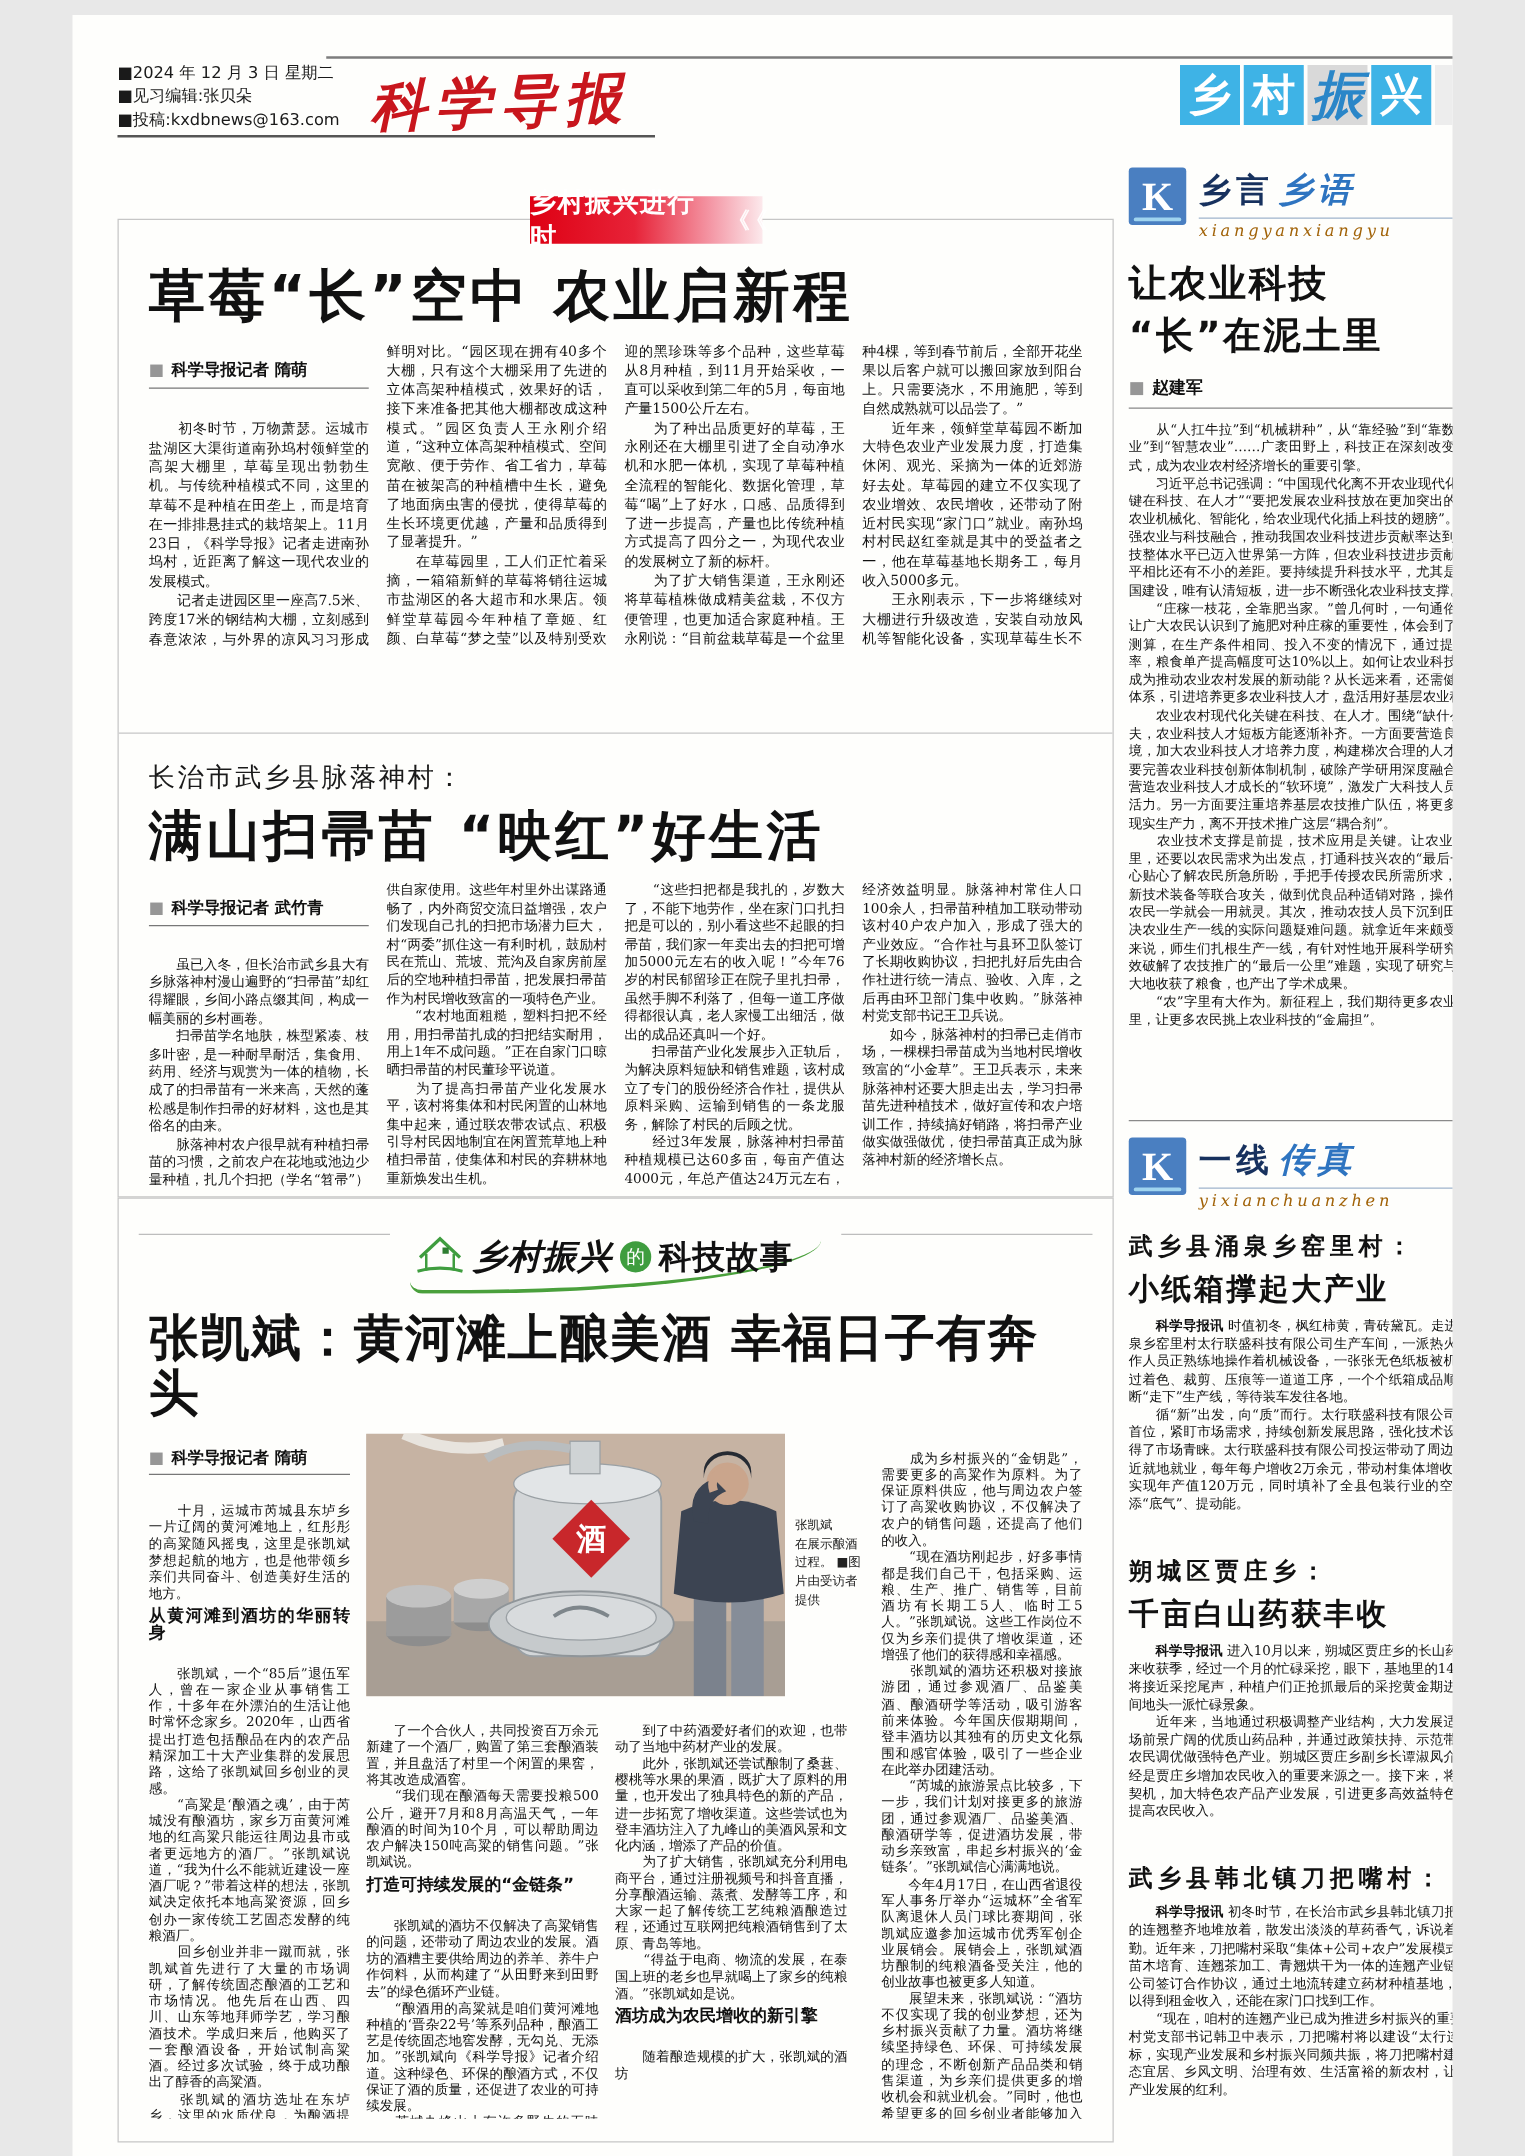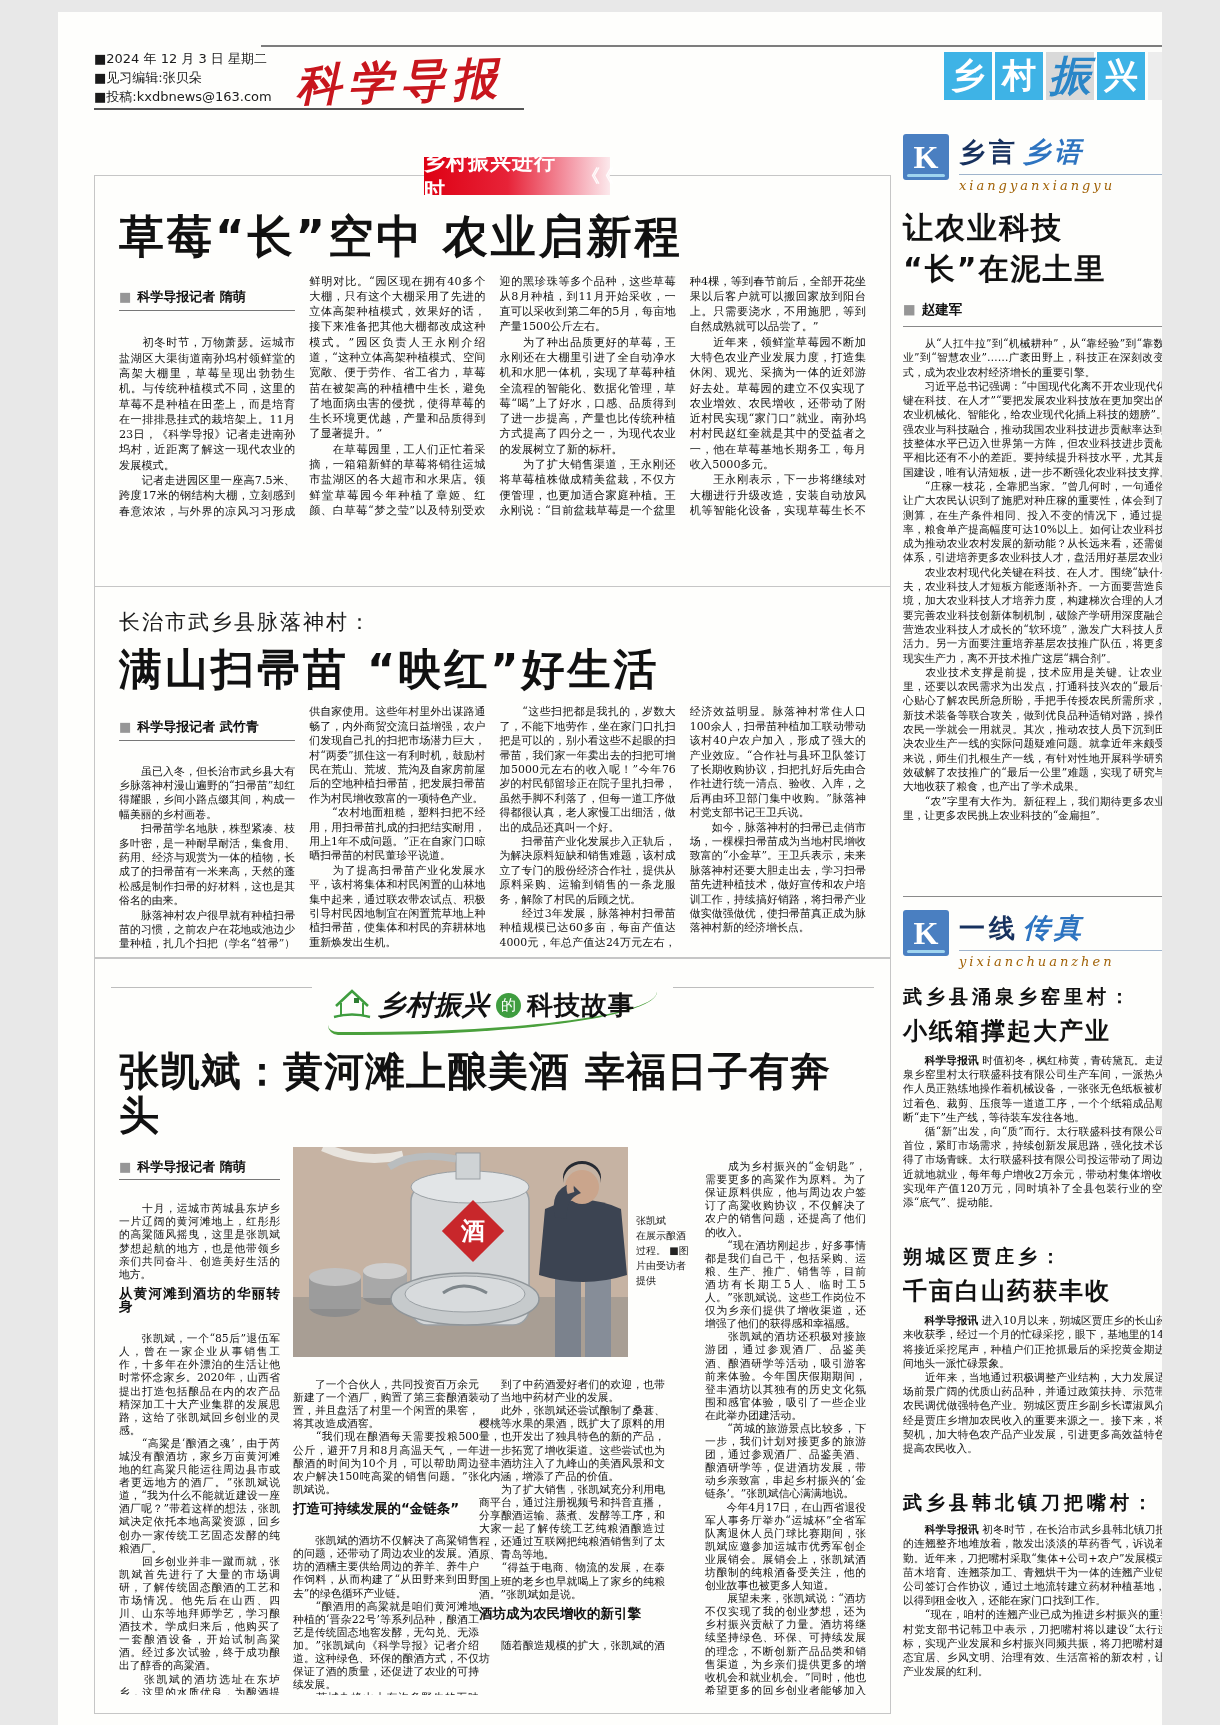--- a/index.html
+++ b/index.html
@@ -57,21 +57,21 @@
   .gb-rest { font-size:26px; font-weight:900; letter-spacing:1px; }
 
   .a3-wrap { margin-top:14px; padding:0 24px; }
   .a3-body { margin-top:10px; display:flex; gap:13px; height:548px; text-align:justify; }
   .a3-col { width:186px; overflow:hidden; font-size:10.8px; line-height:13.1px; }
   .a3-mid { width:399px; display:flex; flex-direction:column; }
   .photo-row { display:flex; height:210px; margin-bottom:8px; }
   .photo { flex:1; position:relative; overflow:hidden; background:#c4b2a3; }
   .caption { width:64px; padding:66px 0 0 8px; font-size:10px; line-height:15px;
              color:#222; font-family:"DejaVu Serif", serif; white-space:pre-line; }
-  .midcols { display:flex; flex:1; overflow:hidden; }
+  .midcols { display:flex; gap:13px; flex:1; overflow:hidden; }
   .subhead { font-size:13.5px; font-weight:bold; margin:6px 0; font-family:"DejaVu Sans",sans-serif;
              white-space:normal; }
 
   
   .sidebar { position:absolute; left:845px; top:122px; width:339px; }
   .klogo-row { display:flex; align-items:flex-start; gap:10px; }
   .ktile { width:46px; height:46px; background:#4a7fc1; color:#fff; font-family:"Liberation Serif",serif;
            font-size:32px; font-weight:bold; display:flex; align-items:center; justify-content:center;
            border-radius:3px; position:relative; }
   .ktile::after { content:""; position:absolute; left:4px; bottom:3px; right:4px; height:3px;

